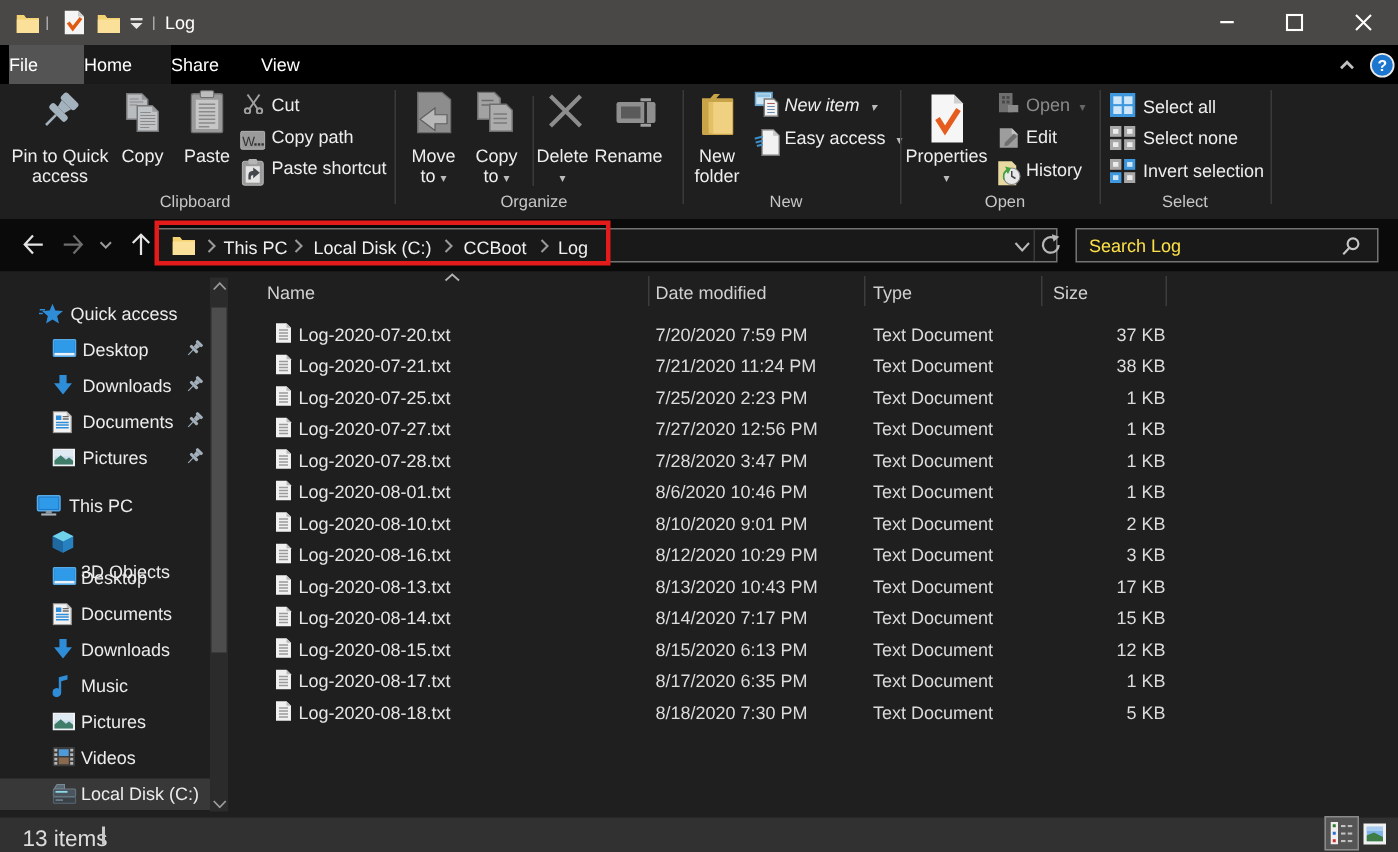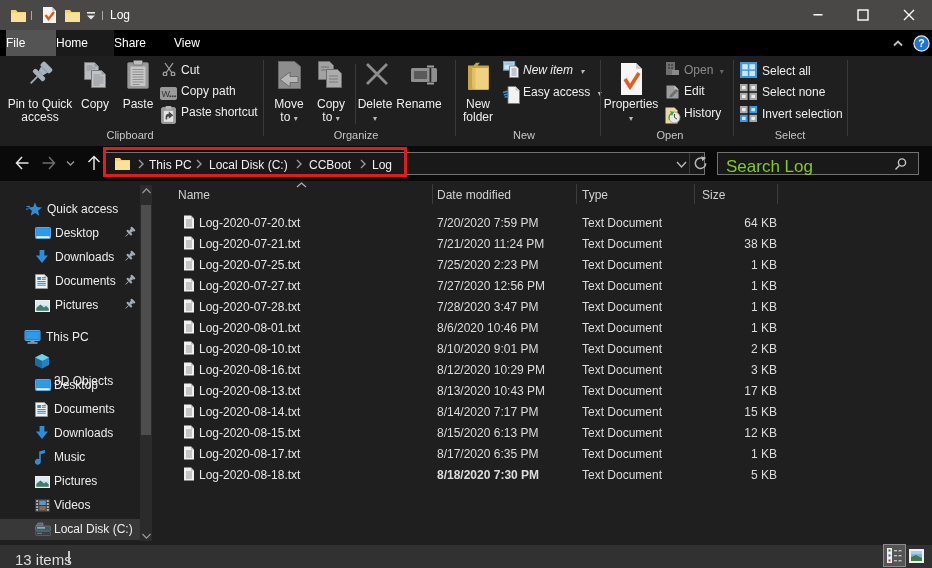--- a/index.html
+++ b/index.html
@@ -347,21 +347,21 @@
     <svg class="abs" style="left:570px;top:8px" width="11" height="8" viewBox="0 0 11 8">
         <path d="M1 1 L5.5 6 L10 1" stroke="#b8b8b8" stroke-width="1.4" fill="none"></path>
       </svg>
     <div class="abs" style="left:583px;top:0;width:1px;height:21px;background:#3a3a3a"></div>
     <svg class="abs" style="left:587px;top:3px" width="15" height="15" viewBox="0 0 15 15">
       <path d="M9.8 2.6 A5.2 5.2 0 1 0 12.7 7.3" stroke="#b8b8b8" stroke-width="1.5" fill="none"></path>
       <path d="M8.2 0.2 L13.2 1.8 L9.4 5.2 z" fill="#b8b8b8"></path>
     </svg>
   </div>
   <div class="abs" id="searchbox">
-    <div class="abs" style="left:8px;top:4px;font-size:17px;color:#84cc16;">Search Log</div>
+    <div class="abs" style="left:8px;top:4px;font-size:12px;color:#fde047;">Search Log</div>
     <svg class="abs" style="left:176px;top:4px" width="14" height="14" viewBox="0 0 14 14">
       <circle cx="8" cy="5.5" r="3.6" stroke="#c8c8c8" stroke-width="1.4" fill="none"></circle>
       <path d="M5.3 8.5 L1.5 12.5" stroke="#c8c8c8" stroke-width="1.4"></path>
     </svg>
   </div>
 </div>
 <div class="abs" id="redrect"></div>
 
 <div class="abs" id="content"></div>
 
@@ -408,21 +408,21 @@
     <g stroke="#9a9a9a" stroke-width="1">
       <path d="M3 5 h6"></path>
       <path d="M3 7 h6"></path>
       <path d="M3 9 h6"></path>
       <path d="M3 11 h6"></path>
     </g>
   </svg>
 <div class="cell" style="left:199px;top:216px;">Log-2020-07-20.txt</div>
 <div class="cell dim" style="left:437px;top:216px;">7/20/2020 7:59 PM</div>
 <div class="cell dim" style="left:582px;top:216px;">Text Document</div>
-<div class="cell dim" style="left:625px;top:216px;width:152px;text-align:right;">64 KB</div>
+<div class="cell dim" style="left:625px;top:216px;width:152px;text-align:right;">37 KB</div>
 <svg class="abs" style="left:183px;top:236px" width="12" height="14" viewBox="0 0 12 14">
     <path d="M1 0.5 h7 l3 3 v10 H1 z" fill="#f0f0f0"></path>
     <path d="M8 0.5 l3 3 h-3 z" fill="#bbb"></path>
     <g stroke="#9a9a9a" stroke-width="1">
       <path d="M3 5 h6"></path>
       <path d="M3 7 h6"></path>
       <path d="M3 9 h6"></path>
       <path d="M3 11 h6"></path>
     </g>
   </svg>
@@ -574,21 +574,21 @@
     <path d="M1 0.5 h7 l3 3 v10 H1 z" fill="#f0f0f0"></path>
     <path d="M8 0.5 l3 3 h-3 z" fill="#bbb"></path>
     <g stroke="#9a9a9a" stroke-width="1">
       <path d="M3 5 h6"></path>
       <path d="M3 7 h6"></path>
       <path d="M3 9 h6"></path>
       <path d="M3 11 h6"></path>
     </g>
   </svg>
 <div class="cell" style="left:199px;top:468px;">Log-2020-08-18.txt</div>
-<div class="cell dim" style="left:437px;top:468px;font-weight:bold;">8/18/2020 7:30 PM</div>
+<div class="cell dim" style="left:437px;top:468px;">8/18/2020 7:30 PM</div>
 <div class="cell dim" style="left:582px;top:468px;">Text Document</div>
 <div class="cell dim" style="left:625px;top:468px;width:152px;text-align:right;">5 KB</div>
 <div class="abs" style="left:0;top:519px;width:140px;height:21px;background:#383838;"></div>
 <div class="abs" style="left:26px;top:202px;width:16px;height:15px;"><svg width="16" height="15" viewBox="0 0 16 15">
       <g stroke="#2f8dd8" stroke-width="1.1">
         <path d="M0.5 4.5 h3.5"></path>
         <path d="M0 7 h2.5"></path>
       </g>
       <path d="M9 0.5 L10.9 5 L16 5.4 L12.1 8.7 L13.3 13.7 L9 11 L4.7 13.7 L5.9 8.7 L2 5.4 L7.1 5 z" fill="#2f8dd8"></path>
     </svg></div>

